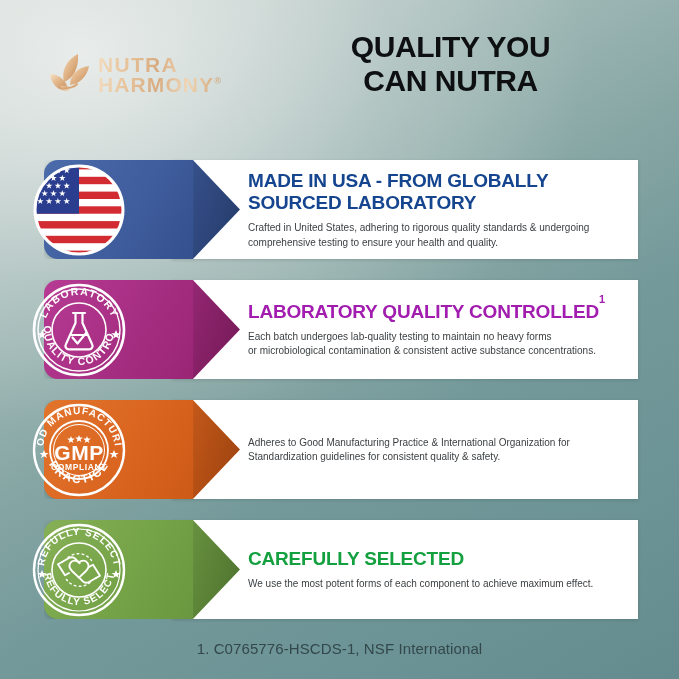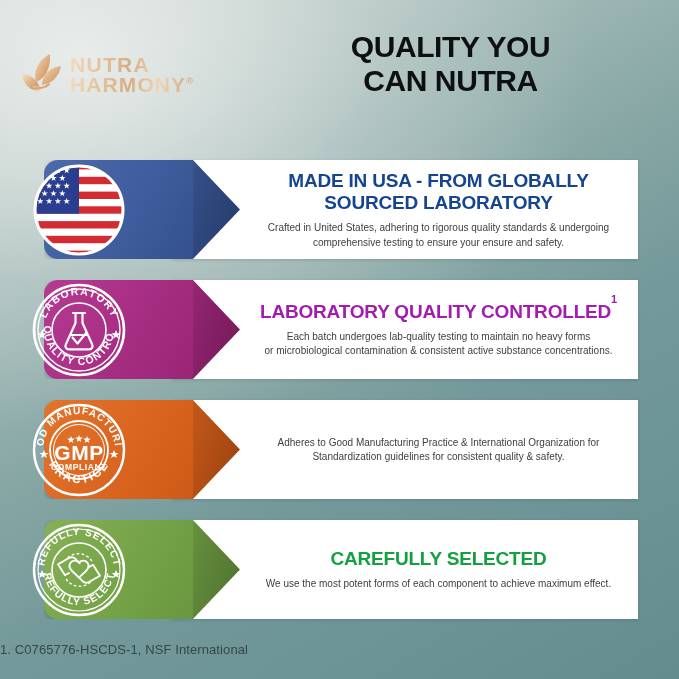--- a/index.html
+++ b/index.html
@@ -17,21 +17,21 @@
         #74999a 62%,
         #6d9496 78%,
         #648c8e 100%);
     overflow:hidden;
     position:relative;
   }
 
   
   .header { position:absolute; top:0; left:0; right:0; height:152px; }
 
-  .logo { position:absolute; left:20px; top:52px; display:flex; align-items:center; gap:8px; }
+  .logo { position:absolute; left:48px; top:52px; display:flex; align-items:center; gap:8px; }
   .logo-mark { width:42px; height:46px; flex:none; }
   .logo-words { display:flex; flex-direction:column; line-height:0.94; }
   .logo-line {
     font-size:21px; font-weight:700; letter-spacing:1.3px;
     background:linear-gradient(100deg,#f3dcc0 0%,#e8c49c 22%,#d9ab80 48%,#f0d6b6 72%,#cfa273 100%);
     -webkit-background-clip:text; background-clip:text; color:transparent;
     -webkit-text-fill-color:transparent;
     white-space:nowrap;
   }
   .logo-line.two { font-size:21px; letter-spacing:1.1px; }
@@ -69,21 +69,21 @@
     pointer-events:none;
   }
 
   .badge {
     position:absolute; left:31px; top:50%; transform:translateY(-50%);
     width:96px; height:96px;
   }
 
   .content {
     position:absolute; left:248px; right:50px; top:50%;
-    transform:translateY(-50%); text-align:center;
+    transform:translateY(-50%); 
   }
   .r-title {
     font-size:19px; font-weight:700; line-height:1.18;
     letter-spacing:-0.2px; margin-bottom:7px;
   }
   .r-title sup { font-size:11px; font-weight:700; top:-0.7em; position:relative; }
   .r-desc { font-size:10px; color:#3b3f42; line-height:1.42; }
 
   
   .row-usa  .arrow { background:linear-gradient(120deg,#4b6bab 0%,#3f5c9c 48%,#2e4a86 100%); }
@@ -91,21 +91,21 @@
   .row-lab  .arrow { background:linear-gradient(120deg,#b63a93 0%,#a62e82 46%,#93206e 100%); }
   .row-lab  .r-title { color:#a21caf; }
   .row-gmp  .arrow { background:linear-gradient(120deg,#e2742c 0%,#d9641f 48%,#c75413 100%); }
   .row-gmp  .r-title { color:#d5342a; }
   .row-sel  .arrow { background:linear-gradient(120deg,#86b055 0%,#74a247 48%,#64913b 100%); }
   .row-sel  .r-title { color:#13a03f; }
 
   
   .footnote {
     position:absolute; left:0; right:0; bottom:22px;
-    text-align:left; font-size:13px; color:#33484b; letter-spacing:0.1px;
+    text-align:center; font-size:15px; color:#33484b; letter-spacing:0.1px;
   }
 </style>
 </head>
 <body>
 
 <div class="header">
 
   <div class="logo">
     <span class="logo-mark">
       <svg viewBox="0 0 44 48" width="44" height="48" aria-hidden="true">
@@ -187,21 +187,21 @@
         <circle cx="48" cy="48" r="44" fill="none" stroke="#ffffff" stroke-width="3"></circle>
       </svg>
     </div>
     <div class="content">
       <div class="r-title">
         <span>MADE IN USA - FROM GLOBALLY</span><br>
         <span>SOURCED LABORATORY</span>
       </div>
       <div class="r-desc">
         <span>Crafted in United States, adhering to rigorous quality standards &amp; undergoing</span><br>
-        <span>comprehensive testing to ensure your ensure and safety.</span>
+        <span>comprehensive testing to ensure your health and quality.</span>
       </div>
     </div>
   </div>
 
   <div class="row row-lab">
     <div class="panel"></div>
     <div class="arrow"></div>
     <div class="badge">
       <svg viewBox="0 0 96 96" width="96" height="96" aria-hidden="true">
         <defs>

